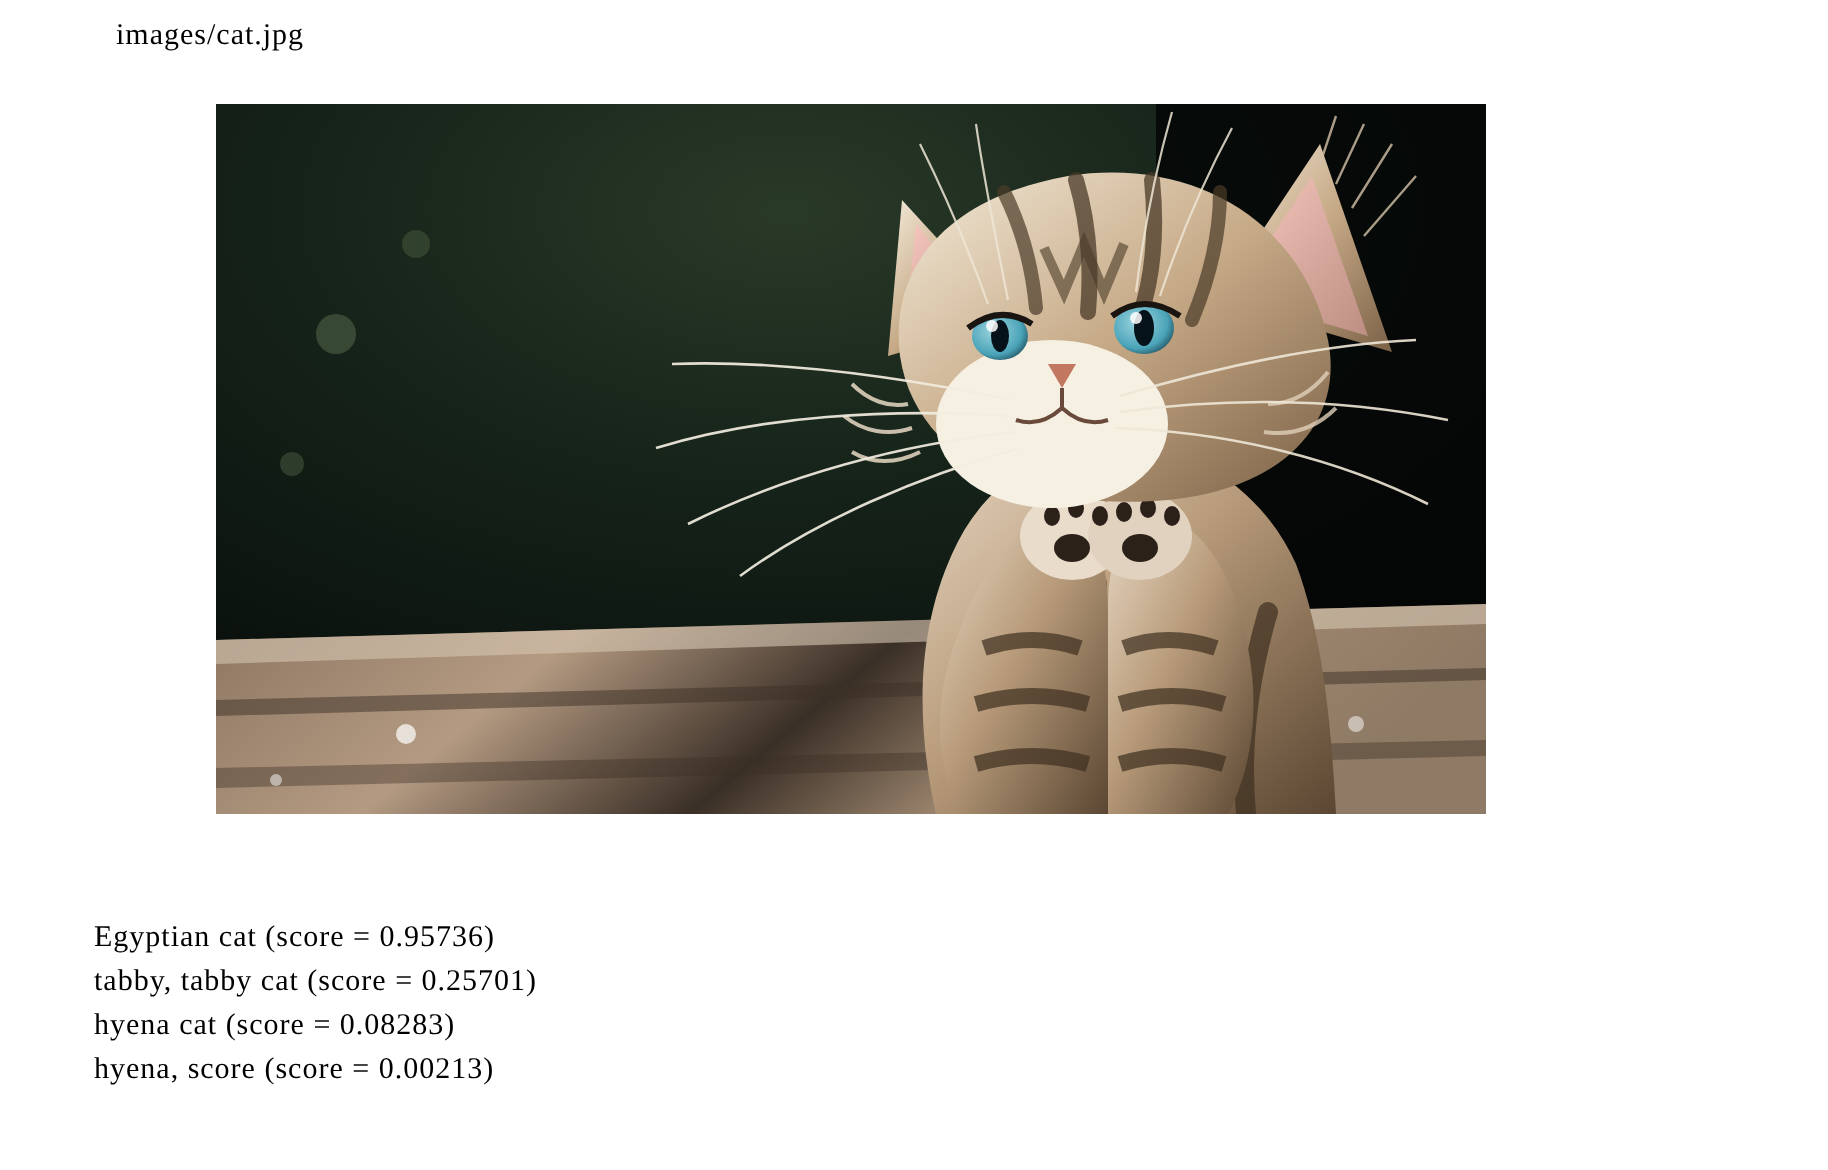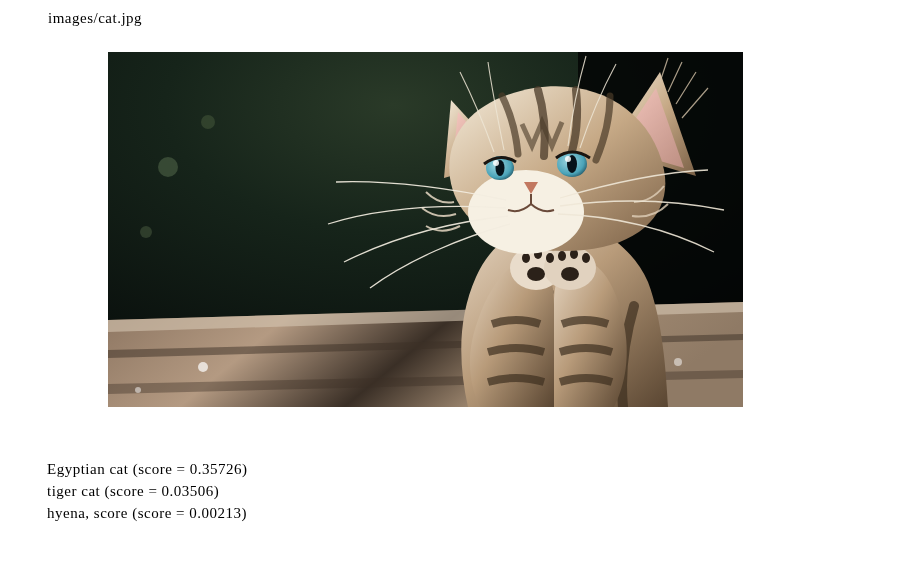--- a/index.html
+++ b/index.html
@@ -9,21 +9,21 @@
       font-size: 15px;
       color: #000;
       width: 914px;
       height: 585px;
       overflow: hidden;
       position: relative;
     }
     .path-label {
       position: absolute;
       top: 10px;
-      left: 48px;
+      left: 58px;
       letter-spacing: 0.5px;
     }
     .image-wrap {
       position: absolute;
       top: 52px;
       left: 108px;
       width: 635px;
       height: 355px;
       overflow: hidden;
     }
@@ -175,16 +175,17 @@
     <g stroke="#eee6d5" stroke-width="1.1" fill="none" opacity="0.85">
       <path d="M386,100 C376,72 364,44 352,20"></path>
       <path d="M396,98 C390,68 384,38 380,10"></path>
       <path d="M460,94 C464,62 470,32 478,4"></path>
       <path d="M472,96 C482,66 494,38 508,12"></path>
     </g>
   </svg>
 </div>
 
 <div class="results">
-  <div class="result-line"><span>Egyptian cat</span><span> (score = </span><span>0.35726</span><span>)</span></div>
-  <div class="result-line"><span>tiger cat</span><span> (score = </span><span>0.03506</span><span>)</span></div>
+  <div class="result-line"><span>Egyptian cat</span><span> (score = </span><span>0.95736</span><span>)</span></div>
+  <div class="result-line"><span>tabby, tabby cat</span><span> (score = </span><span>0.25701</span><span>)</span></div>
+  <div class="result-line"><span>hyena cat</span><span> (score = </span><span>0.08283</span><span>)</span></div>
   <div class="result-line"><span>hyena, score</span><span> (score = </span><span>0.00213</span><span>)</span></div>
 </div>
 
 </body></html>

